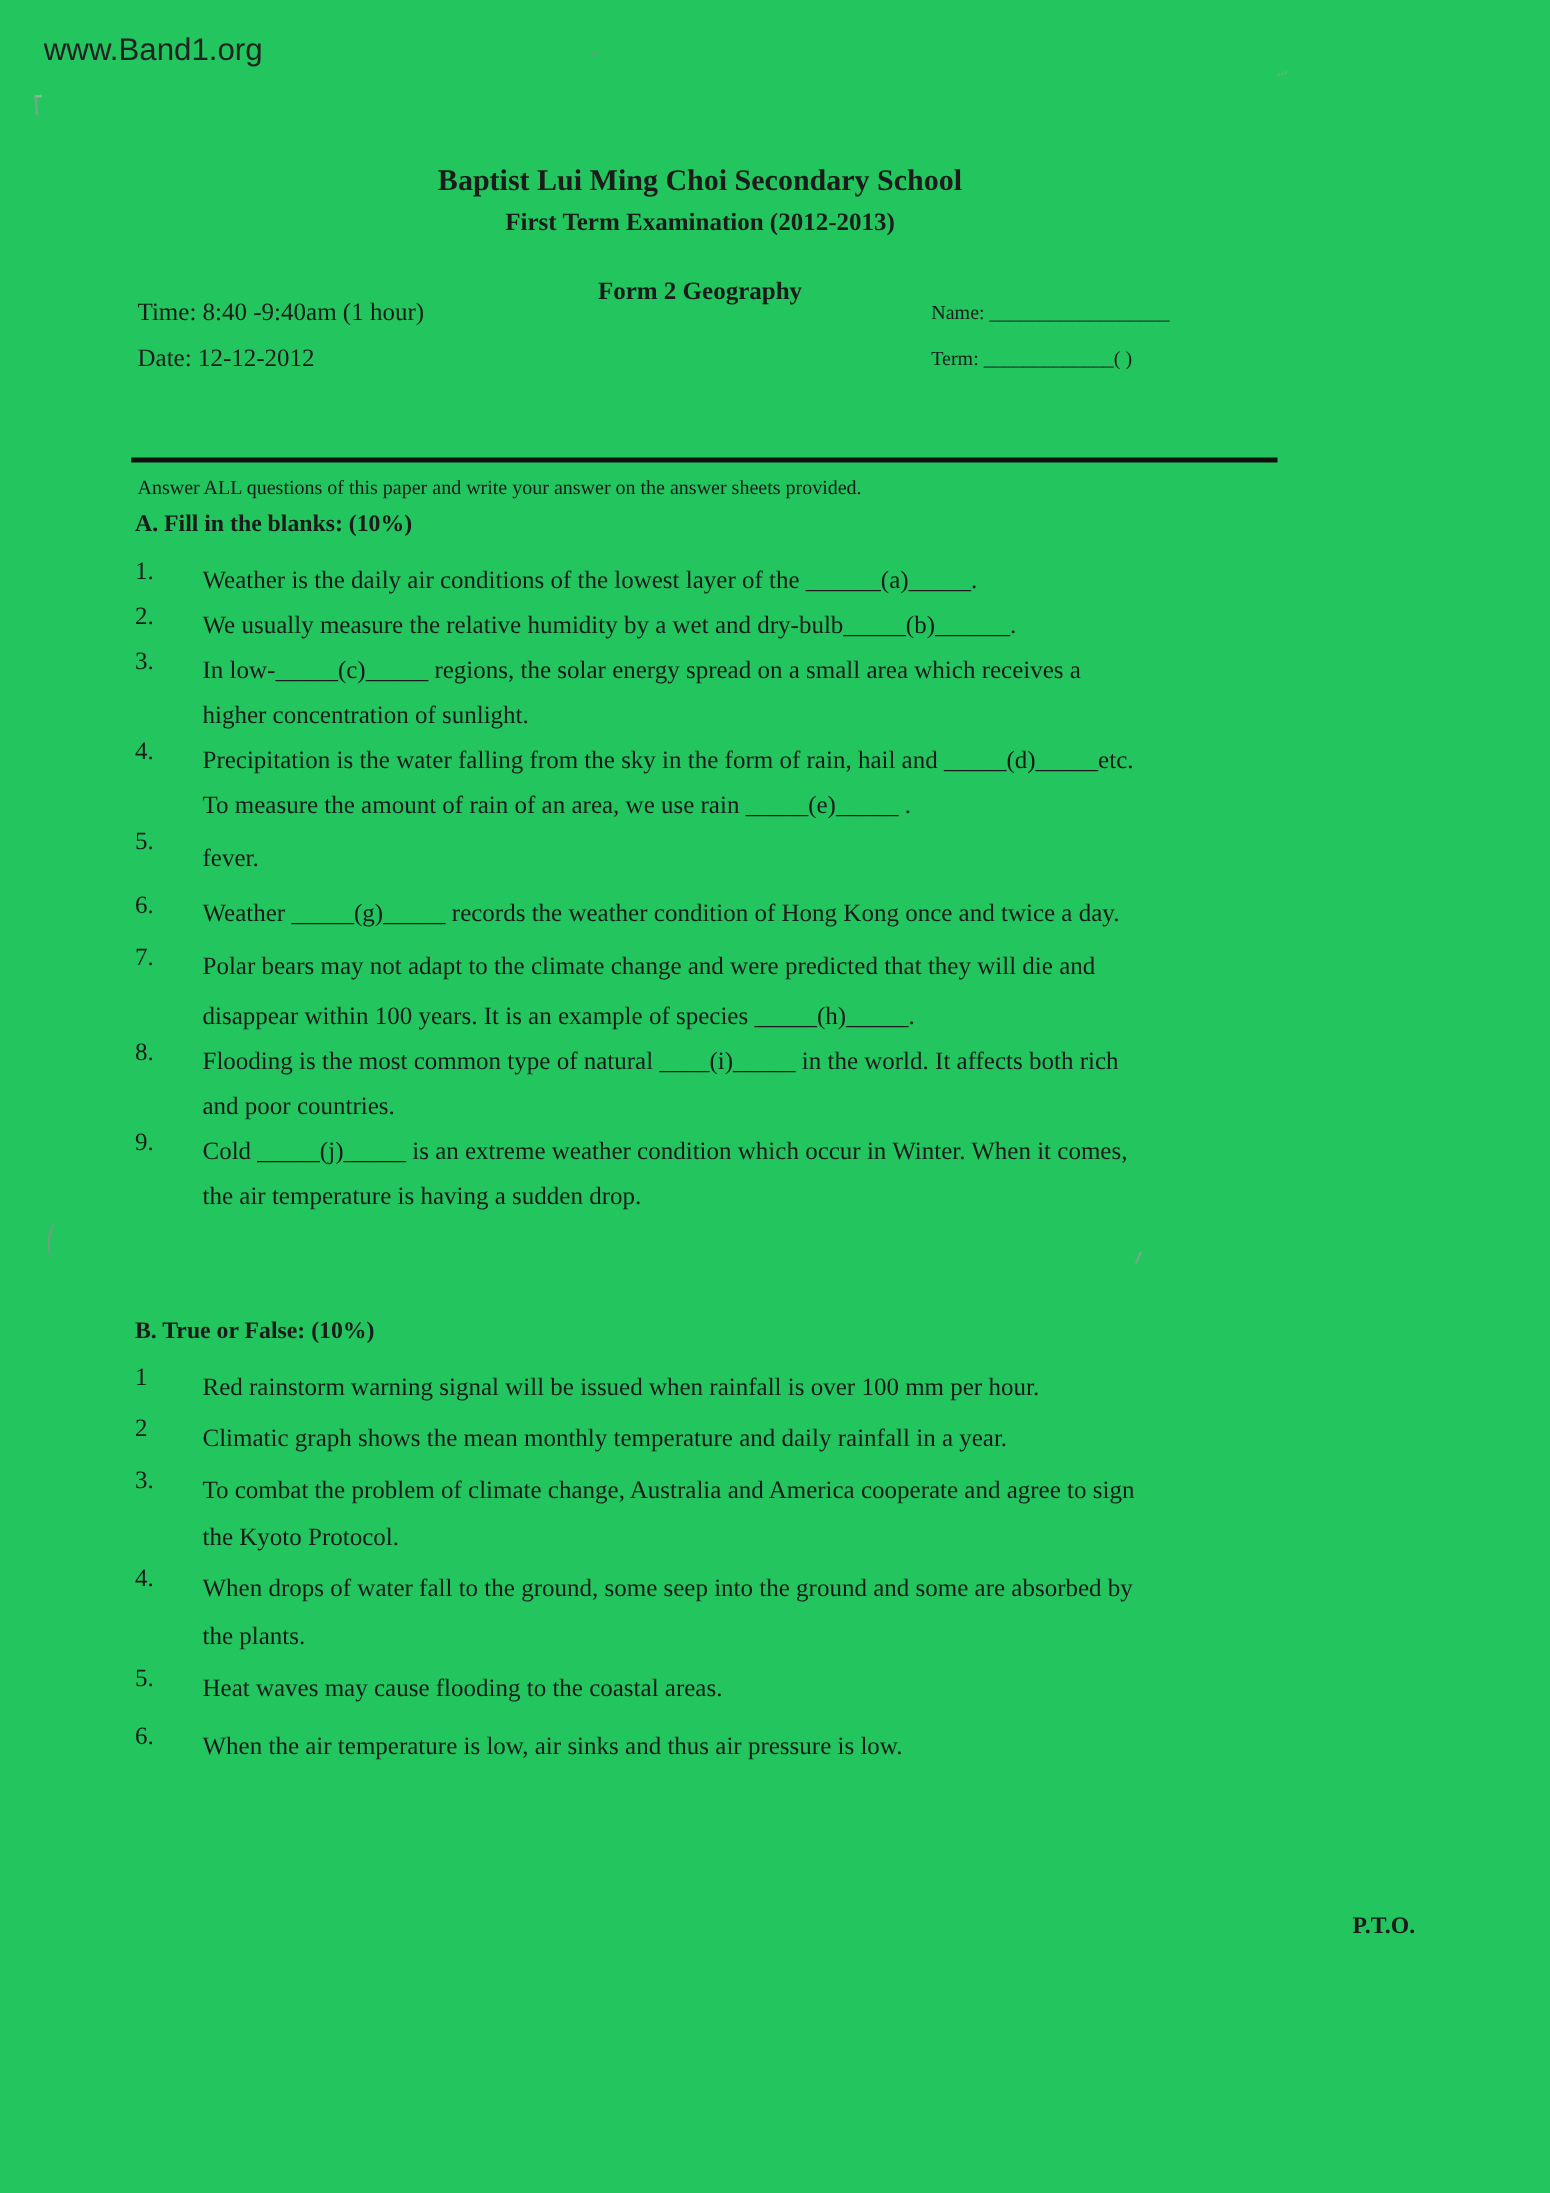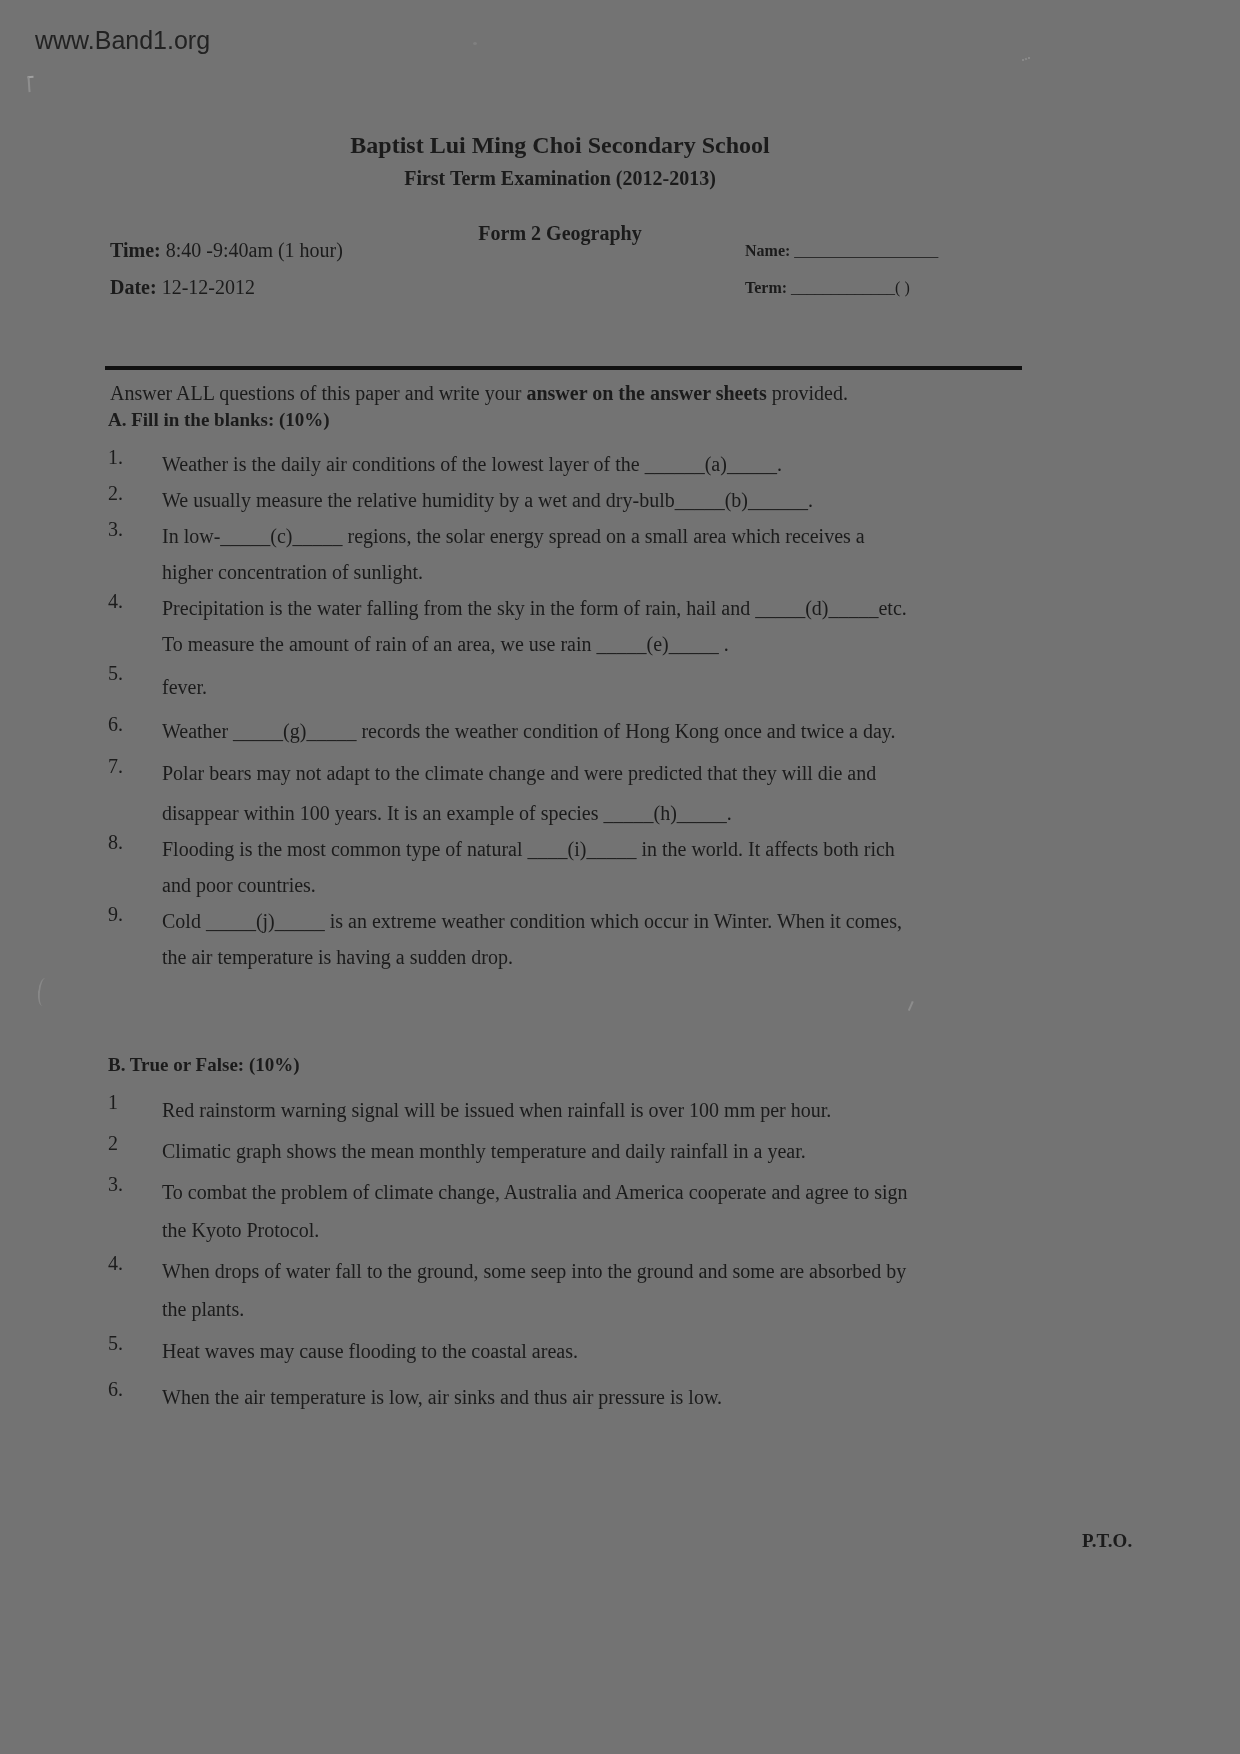--- a/index.html
+++ b/index.html
@@ -1,47 +1,47 @@
 <!DOCTYPE html>
 <html><head>
 <meta charset="utf-8">
 <style>
   * { margin:0; padding:0; box-sizing:border-box; }
   html,body { background:#ffffff; }
   #page {
     position:relative;
     width:1240px; height:1754px;
-    background:#737373;
+    background:#22c55e;
     font-family:"Liberation Serif", serif;
     color:#1b1b1b;
     overflow:hidden;
   }
   .watermark {
     position:absolute; left:35px; top:26px;
     font-family:"Liberation Sans", sans-serif;
     font-size:25px; color:#222;
   }
   .header-block {
     position:absolute; left:0; top:128px; width:1120px;
     text-align:center;
   }
   .school-title { font-size:24px; font-weight:bold; line-height:34px; }
   .exam-title   { font-size:20px; font-weight:bold; line-height:33px; }
   .subject-title{ font-size:20px; font-weight:bold; line-height:33px;margin-top:22px; }
   .info-left  { position:absolute; left:110px; top:232px; font-size:20px; line-height:37px; }
   .info-right { position:absolute; left:745px; top:232px; font-size:16px; line-height:37px; }
-  .lbl { font-weight:bold;text-align:center; }
+  .lbl { font-weight:normal;text-align:center; }
   .blank { letter-spacing:0px; }
   .rule {
     position:absolute; left:105px; top:366px; width:917px; height:4px;
     background:#101010;
   }
   .instruction {
     position:absolute; left:110px; top:382px;
-    font-size:20px;
+    font-size:16px;
   }
   .section { position:absolute; left:108px; right:50px; }
   .section-a { top:404px; }
   .section-b { top:1049px; }
   .sec-heading { font-size:19px; font-weight:bold; line-height:32px; margin-bottom:10px; }
   .qlist-a .q .line { line-height:36px; }
   .qlist-b .q .line { line-height:38px; }
   .qlist-b .q { margin-bottom:3px; }
   .q { display:flex; font-size:20px; }
   .q .num { flex:none; width:54px; }

